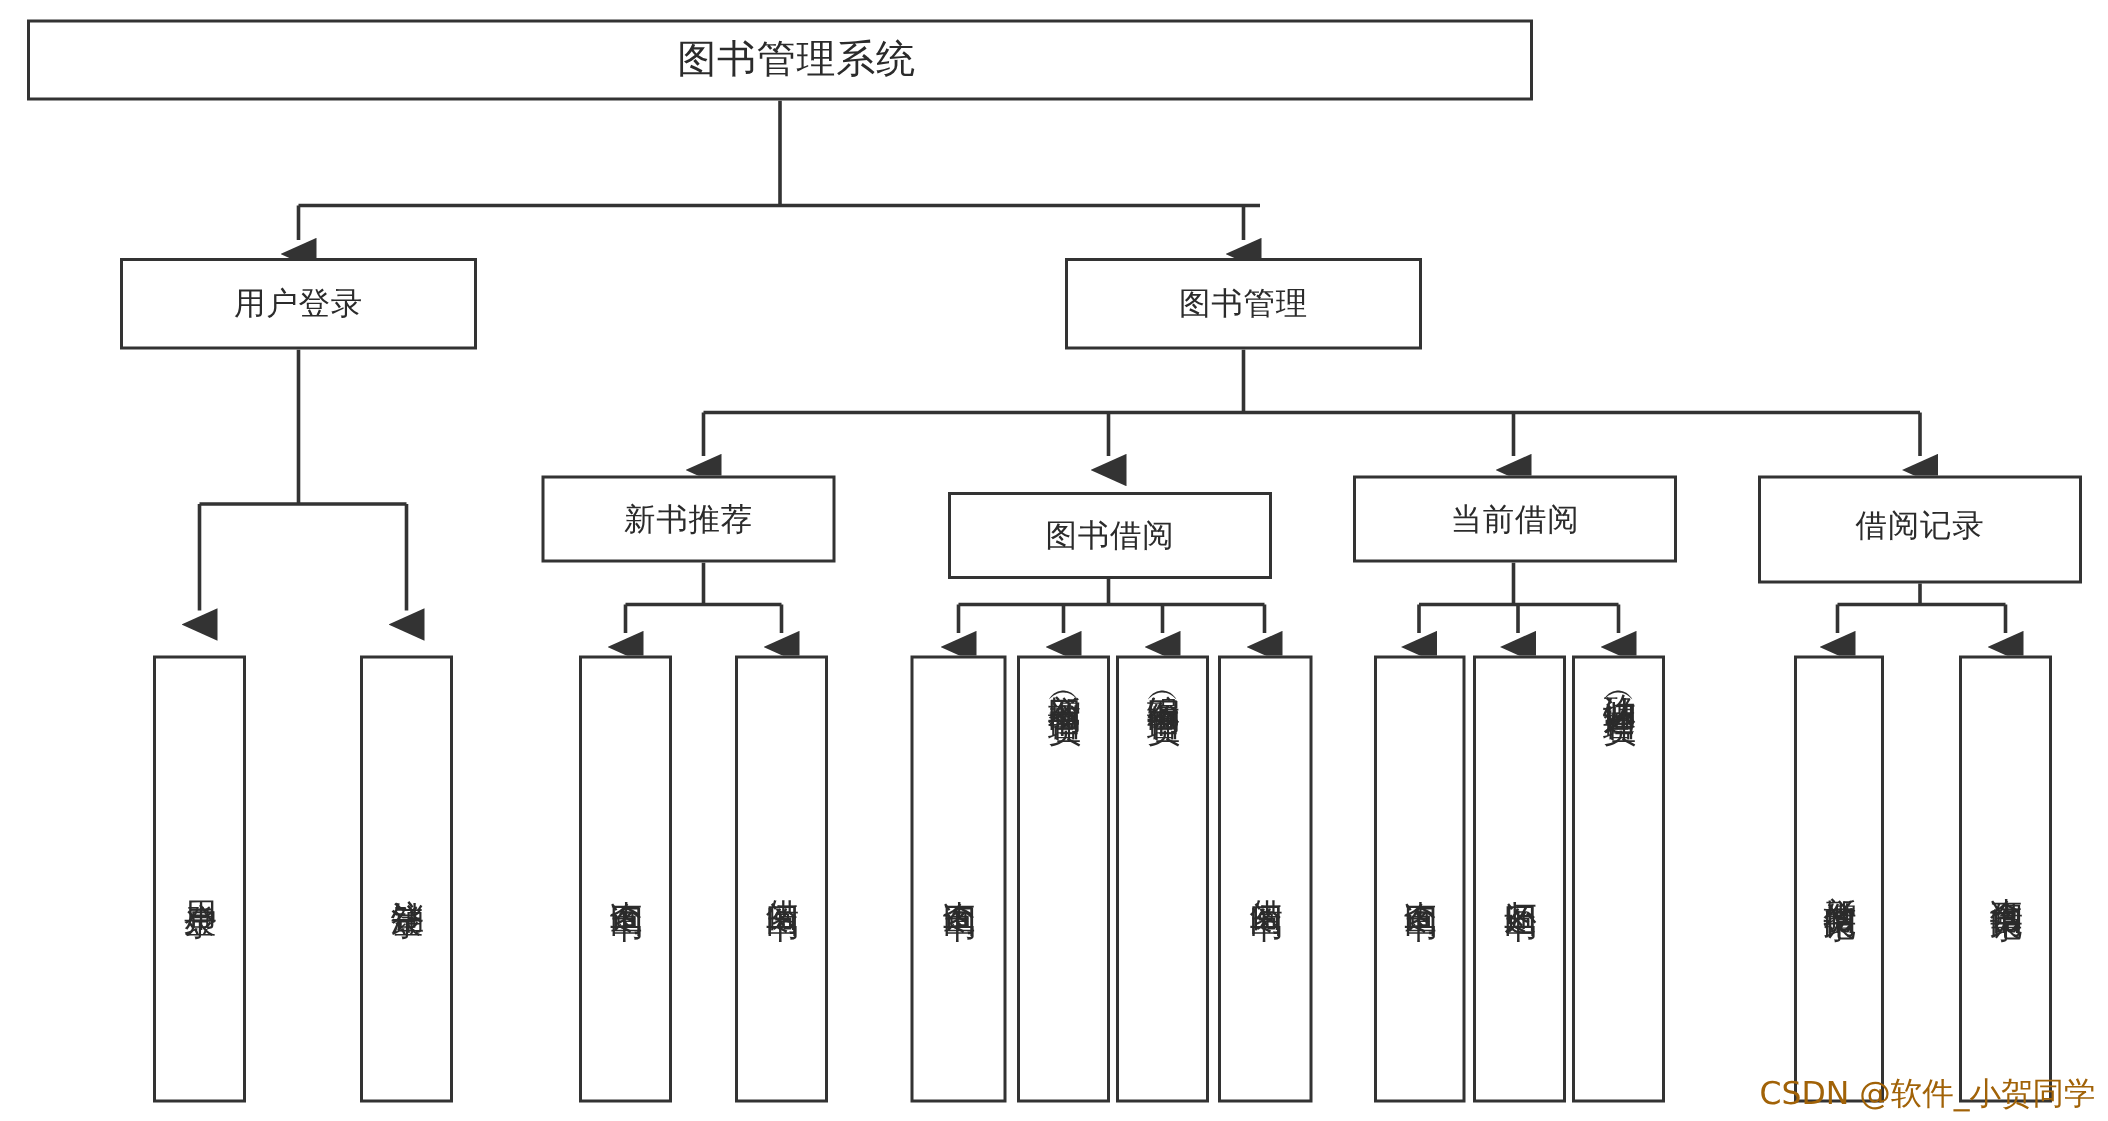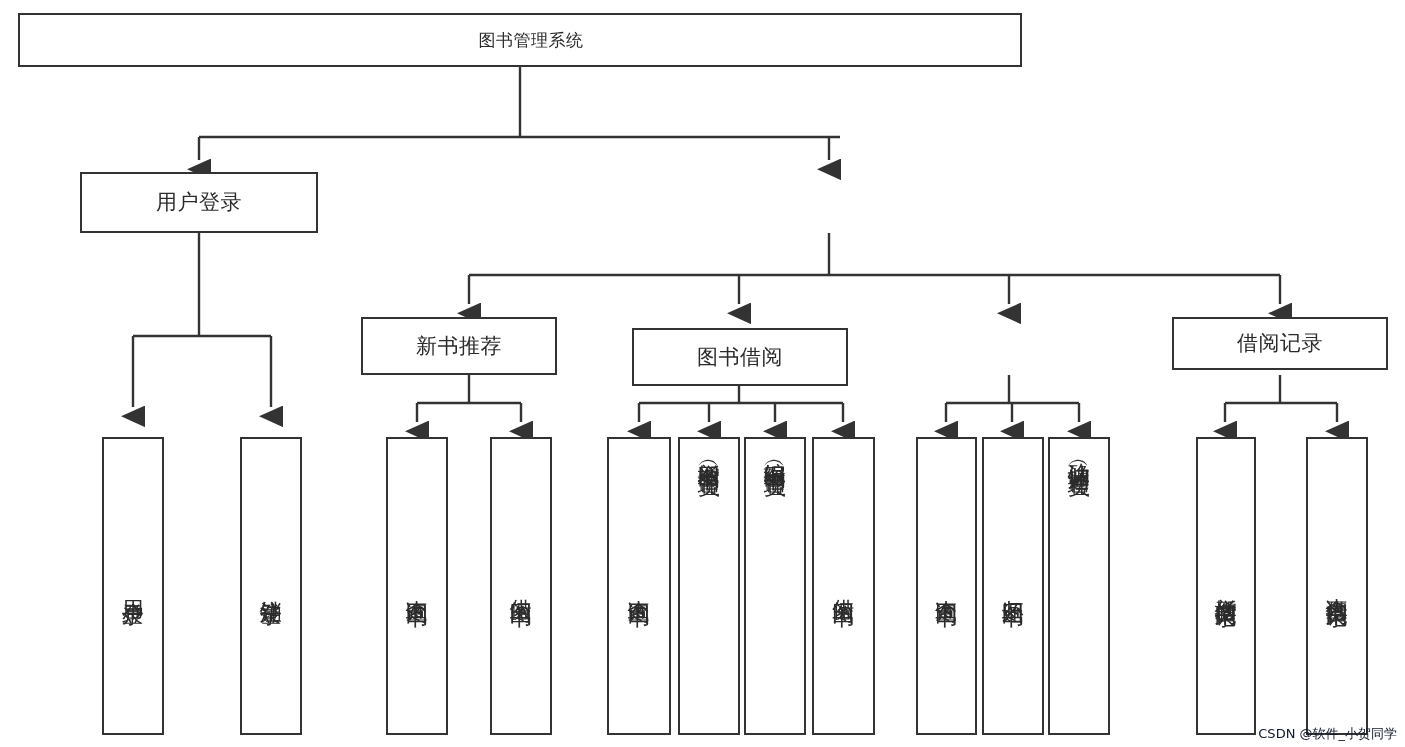--- a/index.html
+++ b/index.html
@@ -42,21 +42,21 @@
     text-align: center;
     line-height: 1.18;
     letter-spacing: 0.5px;
   }
   
   .node.h .label {
     writing-mode: horizontal-tb;
     font-size: 21px;
   }
   .node.root .label {
-    font-size: 17px;
+    font-size: 26px;
     margin-left: 22px;
   }
   
   .node.v {
     align-items: flex-start;
     padding-top: 6px;
   }
   .node.v .label {
     writing-mode: vertical-rl;
     text-orientation: upright;
@@ -66,22 +66,22 @@
     white-space: nowrap;
   }
   .node.v.center {
     align-items: center;
     padding-top: 0;
   }
   .watermark {
     position: absolute;
     right: 8px;
     bottom: 4px;
-    font-size: 13px;
-    color: #0f172a;
+    font-size: 21px;
+    color: #a16207;
     z-index: 5;
     white-space: nowrap;
     font-family: "DejaVu Sans", "Liberation Sans", sans-serif;
   }
 </style>
 </head>
 <body>
 
 <div id="canvas">
 
@@ -136,31 +136,37 @@
   </svg>
 
   <div class="node h root" style="left:18px; top:13px; width:1004px; height:54px;">
     <span class="label">图书管理系统</span>
   </div>
 
   <div class="node h" style="left:80px; top:172px; width:238px; height:61px;">
     <span class="label">用户登录</span>
   </div>
 
+  <div class="node h" style="left:710px; top:172px; width:238px; height:61px;">
+    <span class="label">图书管理</span>
+  </div>
 
   <div class="node h" style="left:361px; top:317px; width:196px; height:58px;">
     <span class="label">新书推荐</span>
   </div>
 
   <div class="node h" style="left:632px; top:328px; width:216px; height:58px;">
     <span class="label">图书借阅</span>
   </div>
 
-
-  <div class="node h" style="left:1172px; top:317px; width:216px; height:53px;">
+  <div class="node h" style="left:902px; top:317px; width:216px; height:58px;">
+    <span class="label">当前借阅</span>
+  </div>
+
+  <div class="node h" style="left:1172px; top:317px; width:216px; height:72px;font-family:Liberation Mono, monospace;">
     <span class="label">借阅记录</span>
   </div>
 
   <div class="node v center" style="left:102px; top:437px; width:62px; height:298px;">
     <span class="label">用户登录</span>
   </div>
 
   <div class="node v center" style="left:240px; top:437px; width:62px; height:298px;">
     <span class="label">注销登录</span>
   </div>

